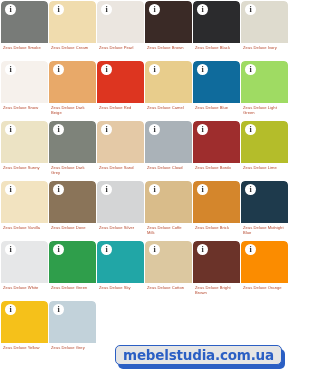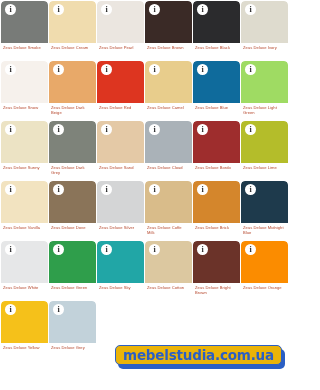--- a/index.html
+++ b/index.html
@@ -79,21 +79,21 @@
     height: 20px;
     background: #2b5fc4;
     border-radius: 5px;
   }
   .logo-face {
     position: absolute;
     left: 0;
     top: 0;
     width: 167px;
     height: 20px;
-    background: #eab308;
+    background: #e5e5e5;
     border: 1.5px solid #2b5fc4;
     border-radius: 5px;
     display: flex;
     align-items: center;
     justify-content: center;
   }
   .logo-text {
     color: #2b5fc4;
     font-size: 13.5px;
     font-weight: bold;

